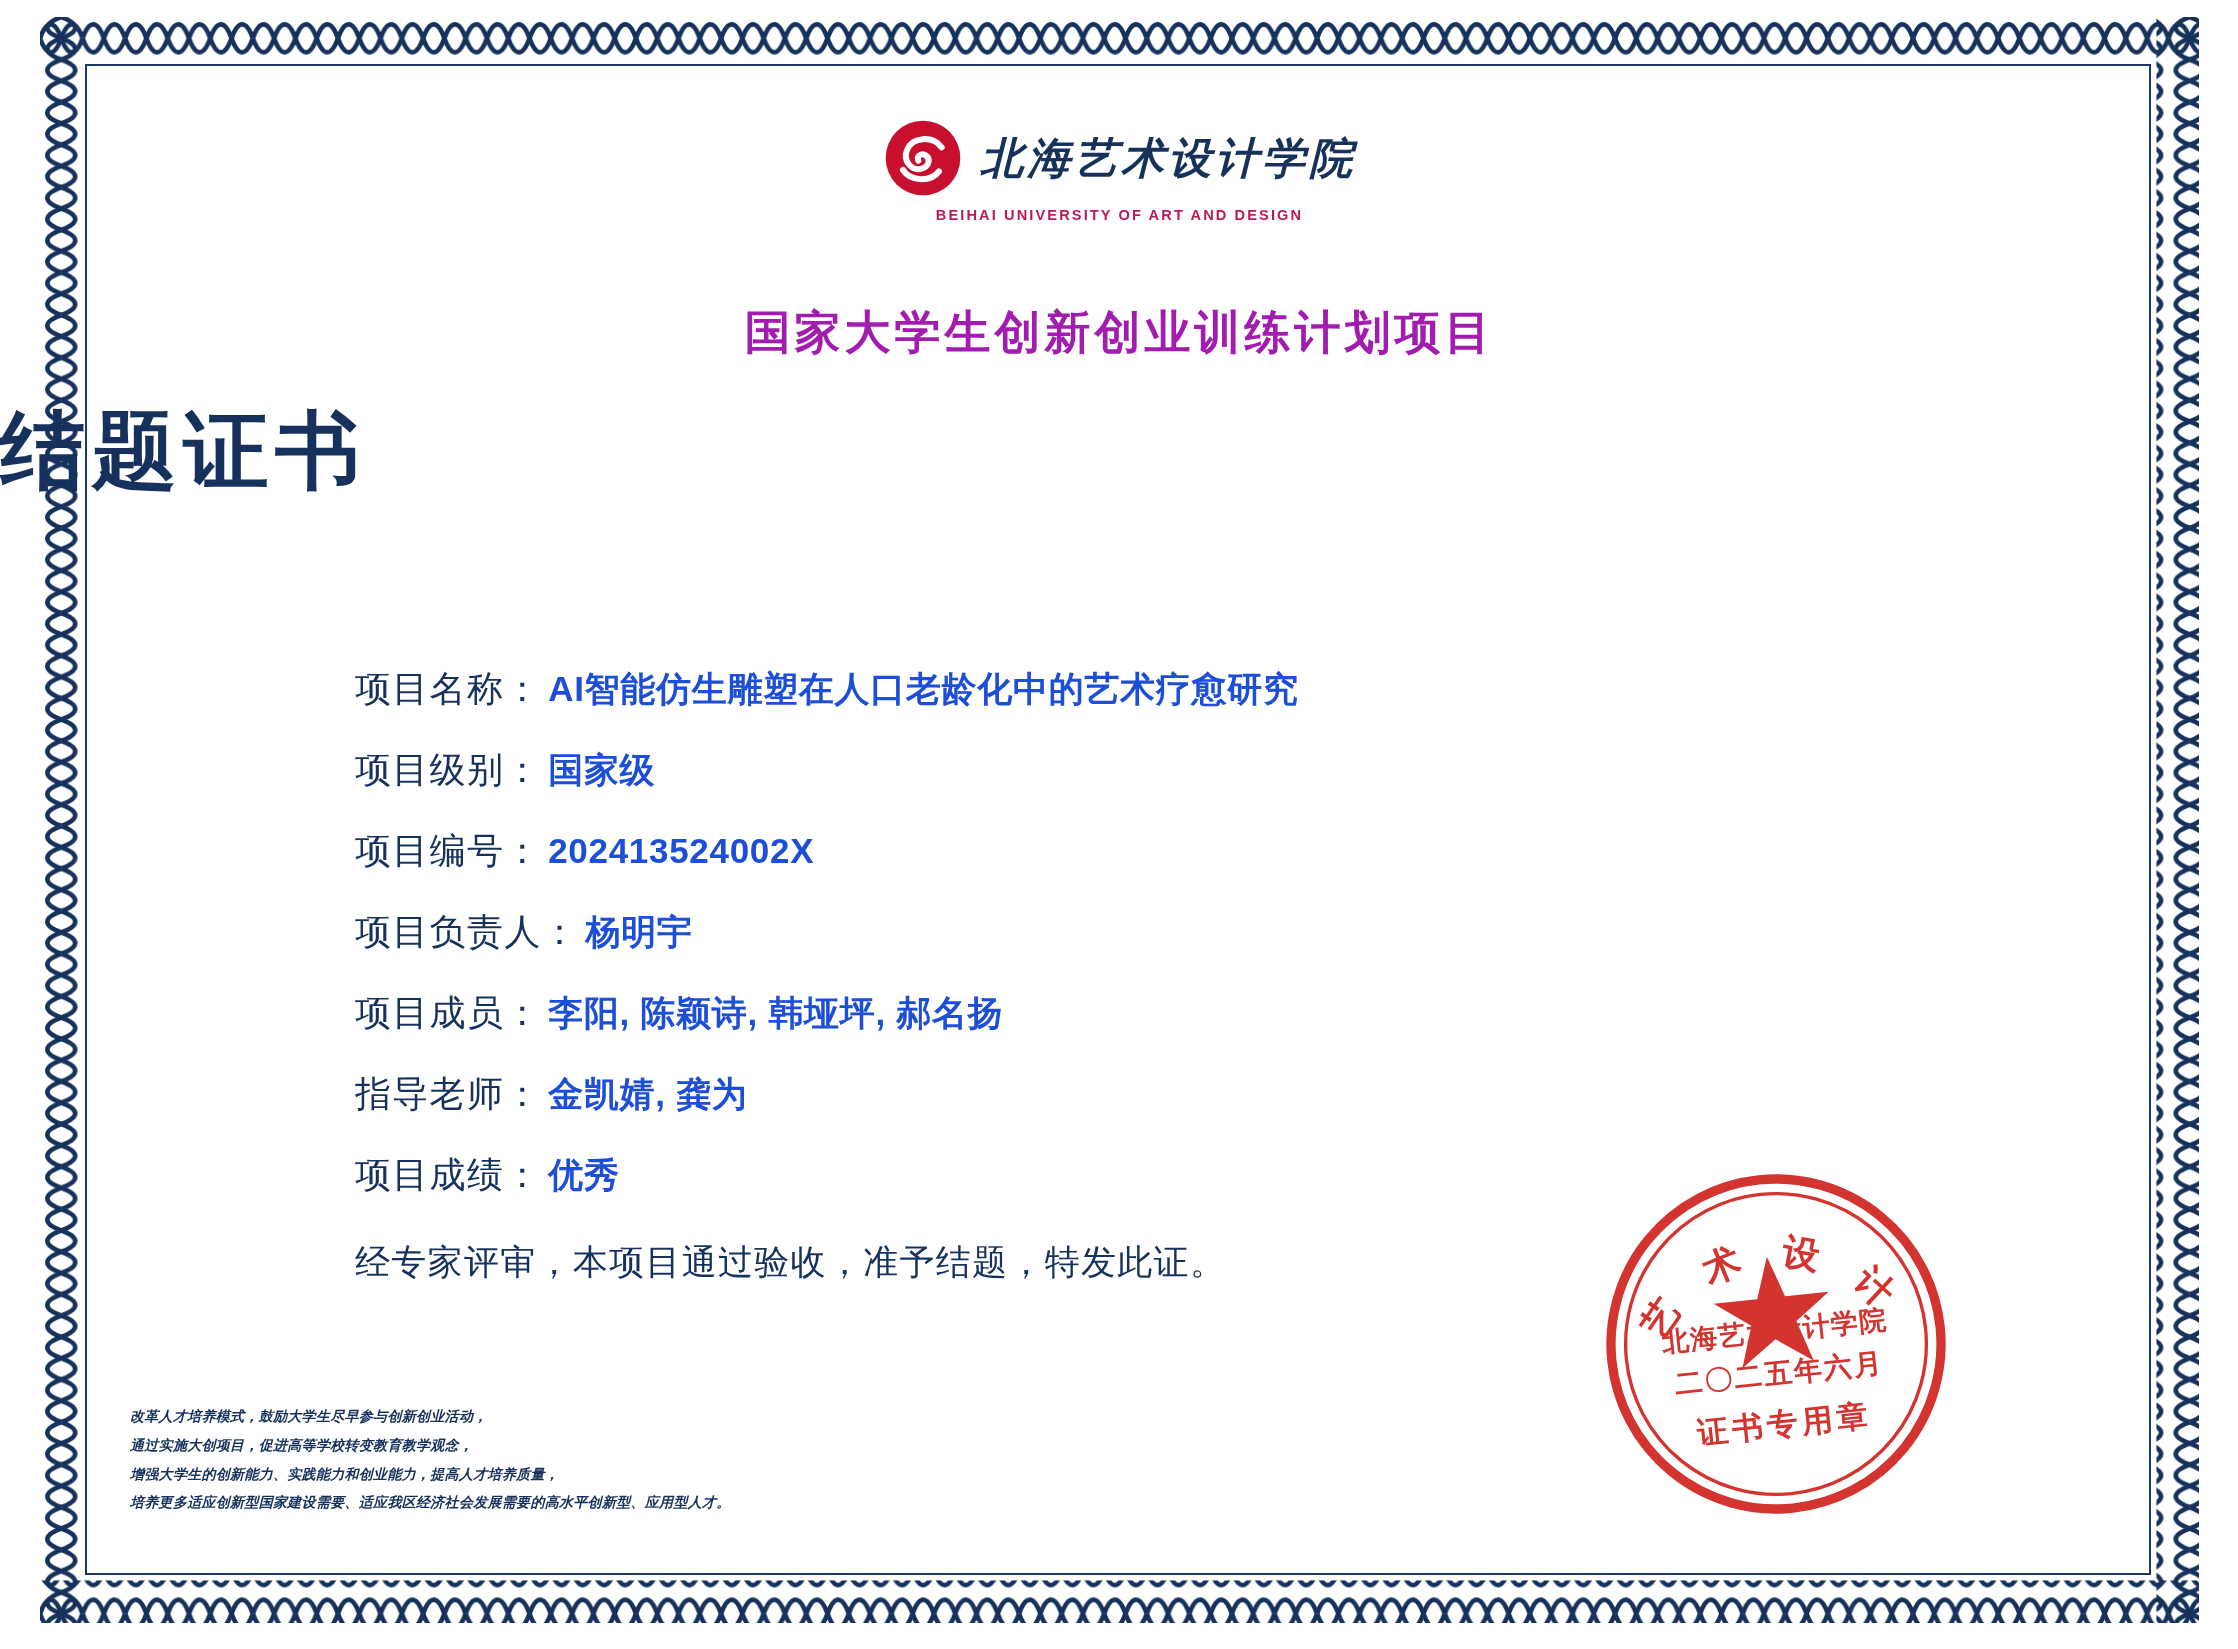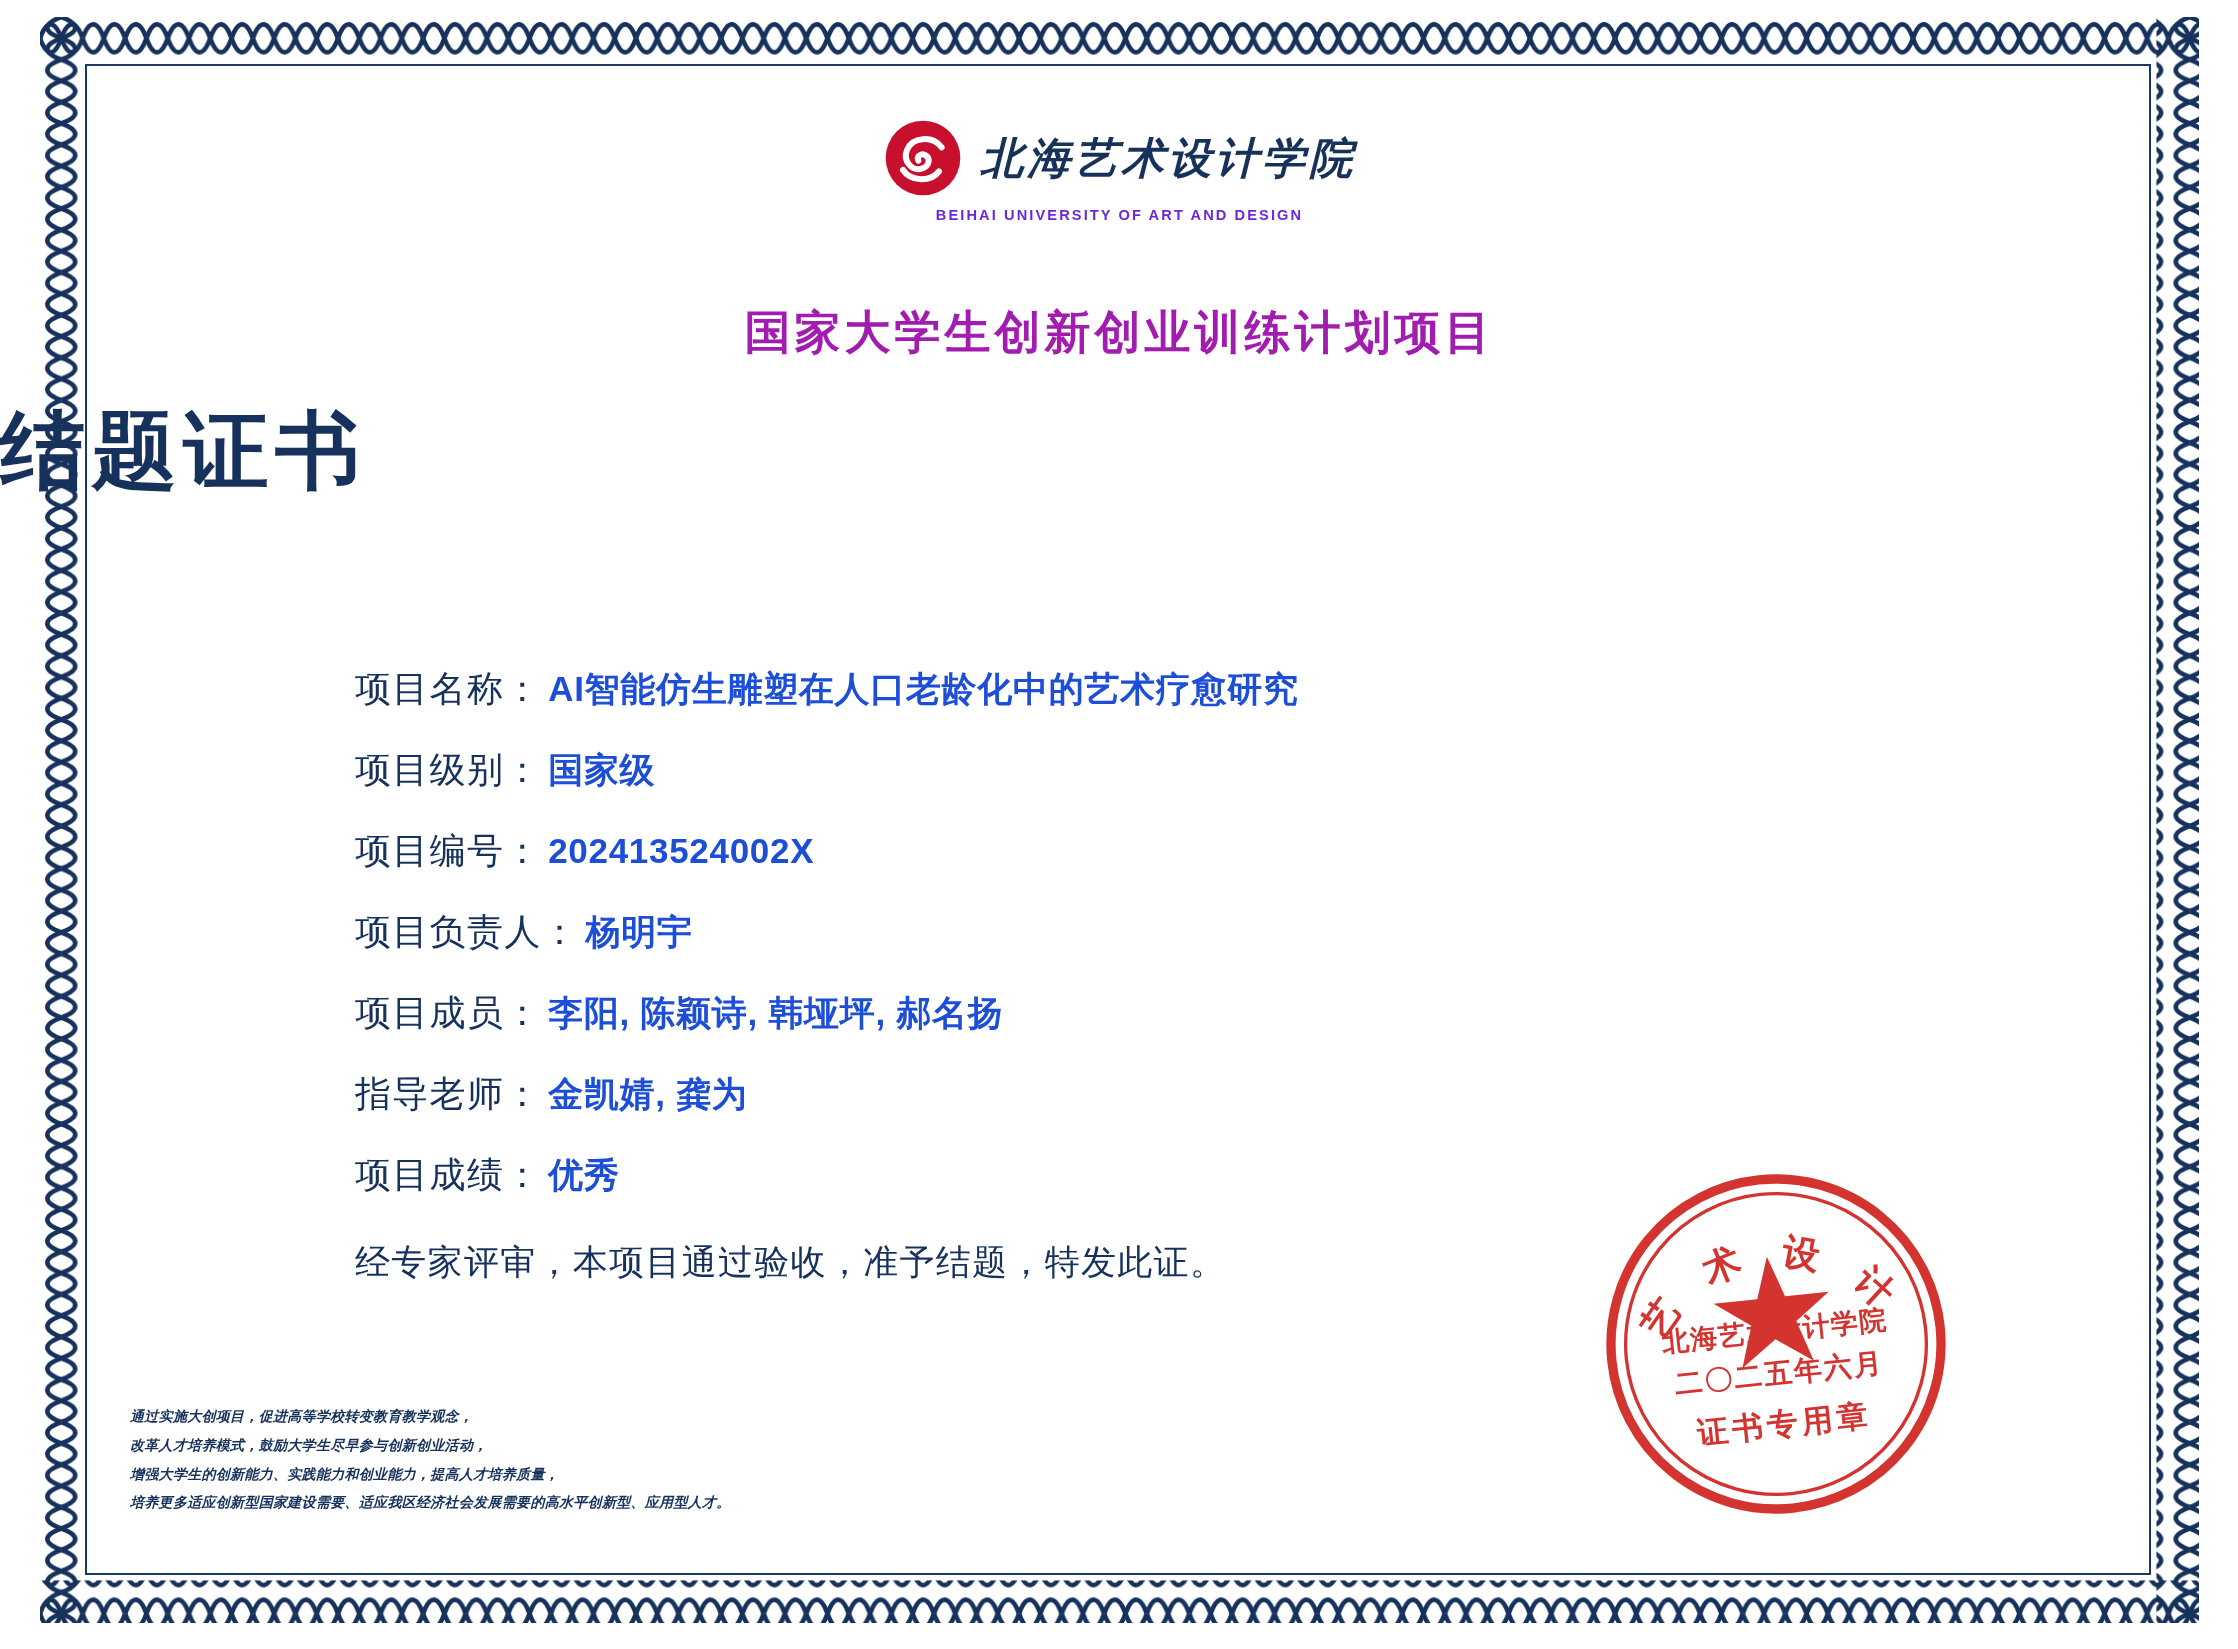--- a/index.html
+++ b/index.html
@@ -65,21 +65,21 @@
     font-weight: bold;
     color: #17325a;
     letter-spacing: 4px;
     font-style: italic;
     line-height: 1;
   }
   .logo-en {
     margin-top: 9.3px;
     font-size: 14.6px;
     letter-spacing: 2.1px;
-    color: #6d28d9;
+    color: #be185d;
     font-weight: bold;
   }
 
   
   .title-main {
     position: absolute;
     top: 307px;
     width: 100%;
     text-align: center;
     font-family: "DejaVu Serif", "Liberation Serif", serif;
@@ -259,22 +259,22 @@
 
     <div class="field-row">
       <span class="field-label">项目成绩：</span>
       <span class="field-value">优秀</span>
     </div>
 
     <div class="statement">经专家评审，本项目通过验收，准予结题，特发此证。</div>
   </div>
 
   <div class="footer-note">
+    <div>改革人才培养模式，鼓励大学生尽早参与创新创业活动，</div>
     <div>通过实施大创项目，促进高等学校转变教育教学观念，</div>
-    <div>改革人才培养模式，鼓励大学生尽早参与创新创业活动，</div>
     <div>增强大学生的创新能力、实践能力和创业能力，提高人才培养质量，</div>
     <div>培养更多适应创新型国家建设需要、适应我区经济社会发展需要的高水平创新型、应用型人才。</div>
   </div>
 
   <div class="seal">
     <svg viewBox="0 0 520 520" xmlns="http://www.w3.org/2000/svg" style="position:absolute;inset:0;width:100%;height:100%;">
       <circle cx="260" cy="260" r="248" fill="none" stroke="#d1231f" stroke-width="14"></circle>
       <circle cx="260" cy="260" r="226" fill="none" stroke="#d1231f" stroke-width="5"></circle>
       <path id="sealArc" d="M 70,290 A 196,196 0 0 1 450,290" fill="none" stroke="none"></path>
       <text font-family="DejaVu Serif, serif" font-size="56" font-weight="bold" fill="#d1231f" letter-spacing="18">

